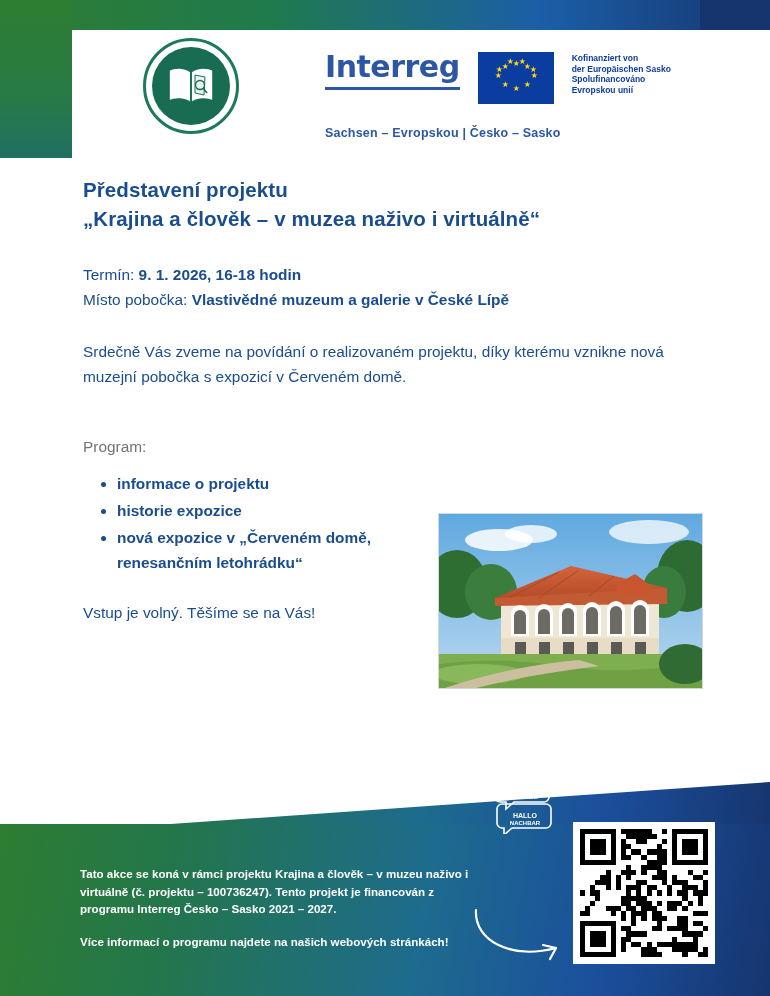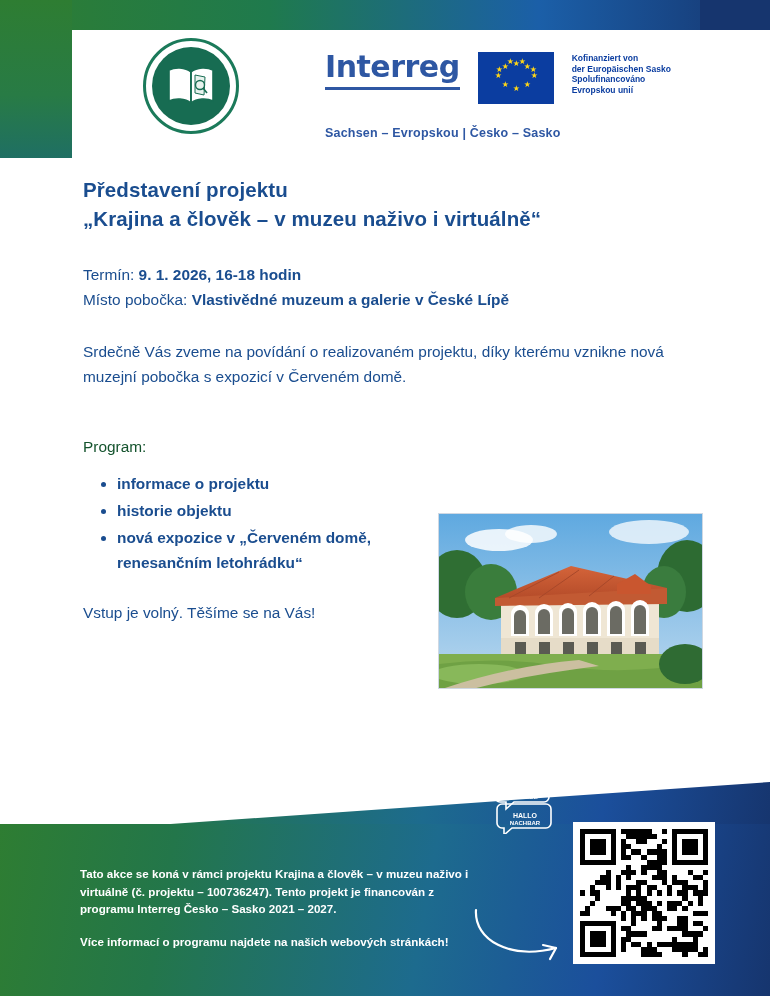--- a/index.html
+++ b/index.html
@@ -160,21 +160,21 @@
   .para {
     margin-top: 27px;
     font-size: 15.4px;
     color: #1a4d8f;
     line-height: 1.62;
     max-width: 600px;
   }
   .program-label {
     margin-top: 48px;
     font-size: 15.4px;
-    color: #14532d;
+    color: #737373;
   }
   ul.program-list {
     margin: 16px 0 0 0;
     padding-left: 34px;
     font-size: 15.4px;
     font-weight: bold;
     color: #1a4d8f;
     line-height: 1.62;
     max-width: 330px;
   }
@@ -316,41 +316,41 @@
       <div>Spolufinancováno</div>
       <div>Evropskou unií</div>
     </div>
   </div>
   <div class="interreg-sub">Sachsen – Evropskou | Česko – Sasko</div>
 </div>
 
 <div class="content">
   <h1 class="title">
     <span>Představení projektu</span><br>
-    <span>„Krajina a člověk – v muzeu naživo i virtuálně“</span>
+    <span>„Krajina a člověk – v muzea naživo i virtuálně“</span>
   </h1>
 
   <div class="block">
     <div>
       <span>Termín:</span>
       <b>9. 1. 2026, 16-18 hodin</b>
     </div>
     <div>
       <span>Místo pobočka:</span>
       <b>Vlastivědné muzeum a galerie v České Lípě</b>
     </div>
   </div>
 
   <div class="para">Srdečně Vás zveme na povídání o realizovaném projektu, díky kterému vznikne nová muzejní pobočka s expozicí v Červeném domě.</div>
 
   <div class="program-label">Program:</div>
 
   <ul class="program-list">
     <li>informace o projektu</li>
-    <li>historie objektu</li>
+    <li>historie expozice</li>
     <li>nová expozice v „Červeném domě, renesančním letohrádku“</li>
   </ul>
 
   <div class="closing">Vstup je volný. Těšíme se na Vás!</div>
 </div>
 
 <div class="photo">
   <svg width="265" height="176" viewBox="0 0 265 176" aria-hidden="true">
     <defs>
       <linearGradient id="sky" x1="0" y1="0" x2="0" y2="1">

